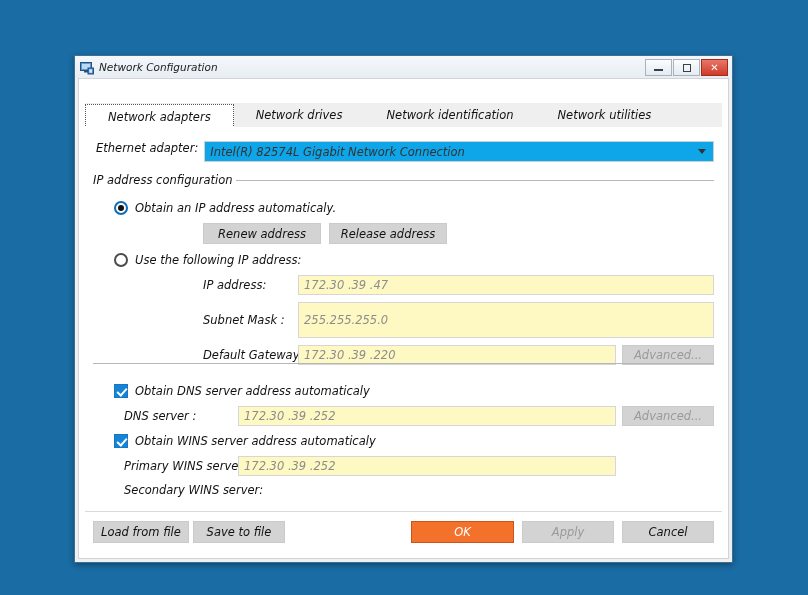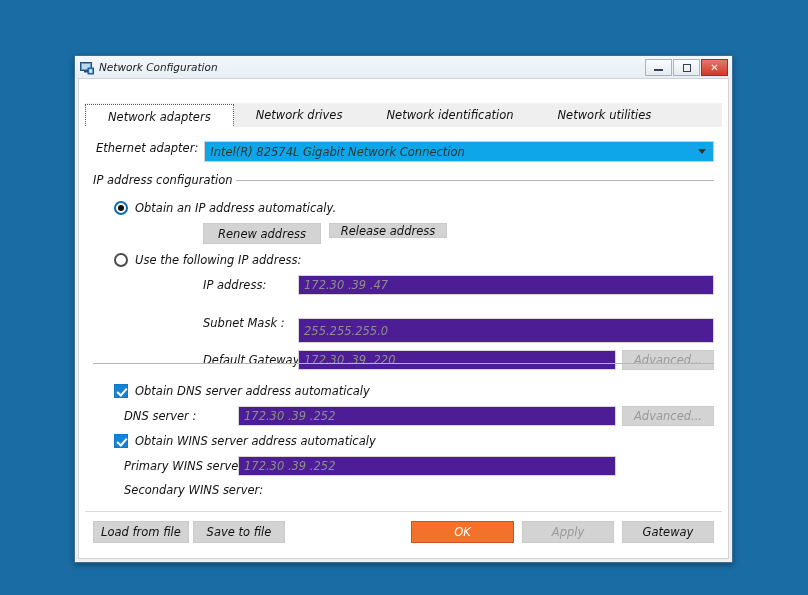--- a/index.html
+++ b/index.html
@@ -262,21 +262,21 @@
   .btn.flat { background: #d3d3d3; border-color: #cbcbcb; }
   .btn.primary {
     background: #f4712b;
     border: 1px solid #c9551a;
     color: #ffffff;
     box-shadow: inset 0 0 0 1px #f4712b;
   }
 
   
   .field {
-    background: #4c1d95;
+    background: #fef9c3;
     border: 1px solid #d6d6d6;
     box-sizing: border-box;
     display: flex;
     align-items: center;
     font-size: 11.5px;
     font-style: italic;
     color: #8d8d8d;
     padding-left: 5px;
     font-family: "DejaVu Sans", sans-serif;
     white-space: nowrap;
@@ -348,36 +348,36 @@
 
         <div class="radio-row" style="margin-top:14px;">
           <span class="radio">
               <span class="dot"></span>
             </span>
           <span class="row-label">Obtain an IP address automaticaly.</span>
         </div>
 
         <div style="display:flex; gap:8px; margin-left:110px; margin-top:8px;">
           <div class="btn flat" style="width:118px; height:21px;">Renew address</div>
-          <div class="btn flat" style="width:118px; height:15px;">Release address</div>
+          <div class="btn flat" style="width:118px; height:21px;">Release address</div>
         </div>
 
         <div class="radio-row" style="margin-top:9px;">
           <span class="radio off"></span>
           <span class="row-label">Use the following IP address:</span>
         </div>
 
         <div style="display:flex; align-items:center; margin-top:8px;">
           <span class="row-label" style="width:205px; text-align:left; padding-left:110px; box-sizing:border-box;">IP address:</span>
           <div class="field" style="flex:1; height:20px;">172.30 .39 .47</div>
         </div>
 
         <div style="display:flex; align-items:center; margin-top:7px;">
           <span class="row-label" style="width:205px; text-align:left; padding-left:110px; box-sizing:border-box;">Subnet Mask :</span>
-          <div class="field" style="flex:1; height:25px;margin-top:16px;">255.255.255.0</div>
+          <div class="field" style="flex:1; height:36px;">255.255.255.0</div>
         </div>
 
         <div style="display:flex; align-items:center; margin-top:7px;">
           <span class="row-label" style="width:205px; text-align:left; padding-left:110px; box-sizing:border-box;">Default Gateway :</span>
           <div class="field" style="flex:1; height:20px;">172.30 .39 .220</div>
           <div class="btn flat disabled" style="width:92px; height:20px; margin-left:6px;">Advanced...</div>
         </div>
       </div>
 
       <div class="group" style="top:229px;">
@@ -413,18 +413,18 @@
 
     </div>
 
     <div id="bottombar">
       <div style="display:flex; align-items:center; height:100%; padding:0 8px;">
         <div class="btn flat" style="width:96px; height:22px;">Load from file</div>
         <div class="btn flat" style="width:92px; height:22px; margin-left:4px;">Save to file</div>
         <div style="flex:1;"></div>
         <div class="btn primary" style="width:103px; height:22px;">OK</div>
         <div class="btn flat disabled" style="width:92px; height:22px; margin-left:8px;">Apply</div>
-        <div class="btn flat" style="width:92px; height:22px; margin-left:8px;">Gateway</div>
+        <div class="btn flat" style="width:92px; height:22px; margin-left:8px;">Cancel</div>
       </div>
     </div>
 
   </div>
 </div>
 
 </body></html>

